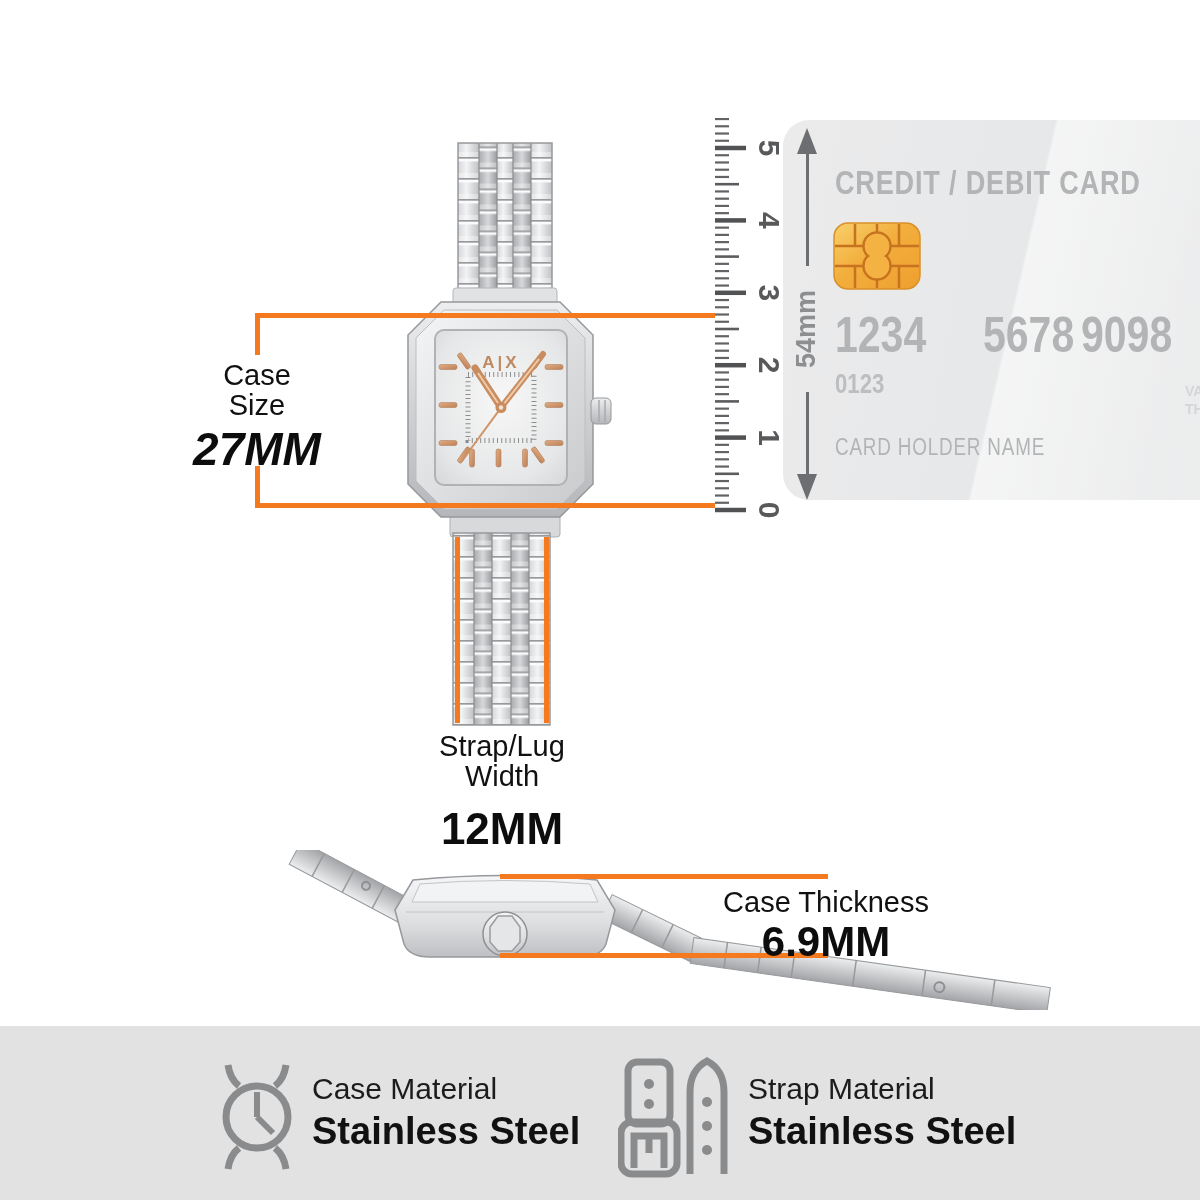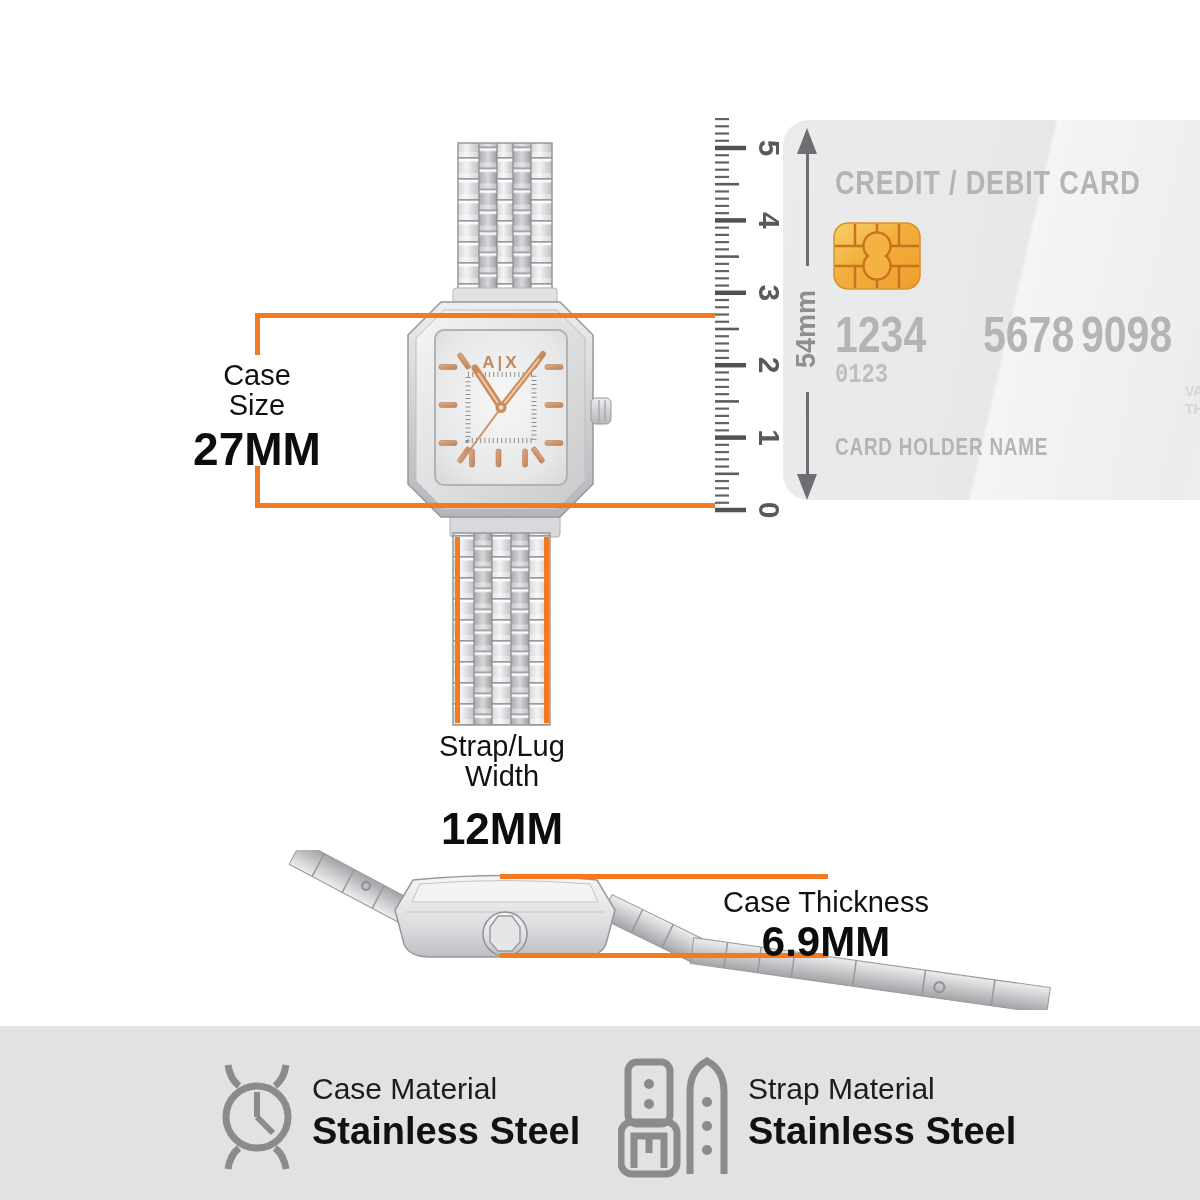--- a/index.html
+++ b/index.html
@@ -16,22 +16,22 @@
   
   #card{position:absolute;left:783px;top:120px;width:492px;height:380px;
         border-radius:26px 0 0 26px;overflow:hidden;
         background:linear-gradient(100deg,#ebebec 0%,#e7e8e9 45%,#e3e4e5 100%);}
   #card .sheen{position:absolute;inset:0;
         background:linear-gradient(103deg,rgba(255,255,255,0) 47%,rgba(255,255,255,.55) 47.5%,rgba(255,255,255,.28) 82%,rgba(255,255,255,.45) 100%);}
   .cond{display:inline-block;transform:scaleX(.82);transform-origin:0 50%;white-space:nowrap;}
   .card-title{position:absolute;left:52px;top:44px;font-size:33px;font-weight:bold;
               letter-spacing:1px;color:#b2b4b6;}
   .card-num{position:absolute;top:186px;font-size:50px;font-weight:bold;color:#b2b4b6;}
-  .card-sub{position:absolute;left:52px;top:240px;font-size:27px;font-weight:bold;color:#bcbec0;font-family:Liberation Mono, monospace;}
-  .card-holder{position:absolute;left:52px;top:314px;font-size:23px;font-weight:bold;
+  .card-sub{position:absolute;left:52px;top:249px;font-size:27px;font-weight:bold;color:#bcbec0;}
+  .card-holder{position:absolute;left:52px;top:314px;font-size:23px;font-weight:normal;
                letter-spacing:1px;color:#b2b4b6;}
   .card-valid{position:absolute;left:402px;top:262px;font-size:14px;font-weight:bold;
               color:#d4d5d7;line-height:1.3;}
   
   .vline{position:absolute;left:806px;width:3px;background:#6d6e71;}
   .arrow{position:absolute;left:797px;width:0;height:0;border-left:10px solid transparent;
          border-right:10px solid transparent;}
   .arrow.up{top:128px;border-bottom:26px solid #6d6e71;}
   .arrow.down{top:474px;border-top:26px solid #6d6e71;}
   #card-height-label{position:absolute;left:747px;top:313px;width:120px;height:32px;
@@ -288,21 +288,21 @@
   <div class="arrow down"></div>
 
   <div>
     <div class="oline" style="left:255px;top:313px;width:460px;height:5px;"></div>
     <div class="oline" style="left:255px;top:503px;width:460px;height:5px;"></div>
     <div class="oline" style="left:255px;top:313px;width:5px;height:42px;"></div>
     <div class="oline" style="left:255px;top:466px;width:5px;height:42px;"></div>
     <div class="meas-label" style="left:157px;top:360px;width:200px;">
       <div class="l1">Case</div>
       <div class="l1">Size</div>
-      <div class="val" style="font-size:46px;margin-top:4px;">27MM</div>
+      <div class="val" style="font-size:46px;margin-top:4px;font-style:italic;">27MM</div>
     </div>
   </div>
 
   <div>
     <div class="oline" style="left:455px;top:537px;width:5px;height:186px;"></div>
     <div class="oline" style="left:544px;top:537px;width:5px;height:186px;"></div>
     <div class="meas-label" style="left:402px;top:731px;width:200px;">
       <div class="l1">Strap/Lug</div>
       <div class="l1">Width</div>
       <div class="val" style="font-size:44px;margin-top:14px;">12MM</div>

